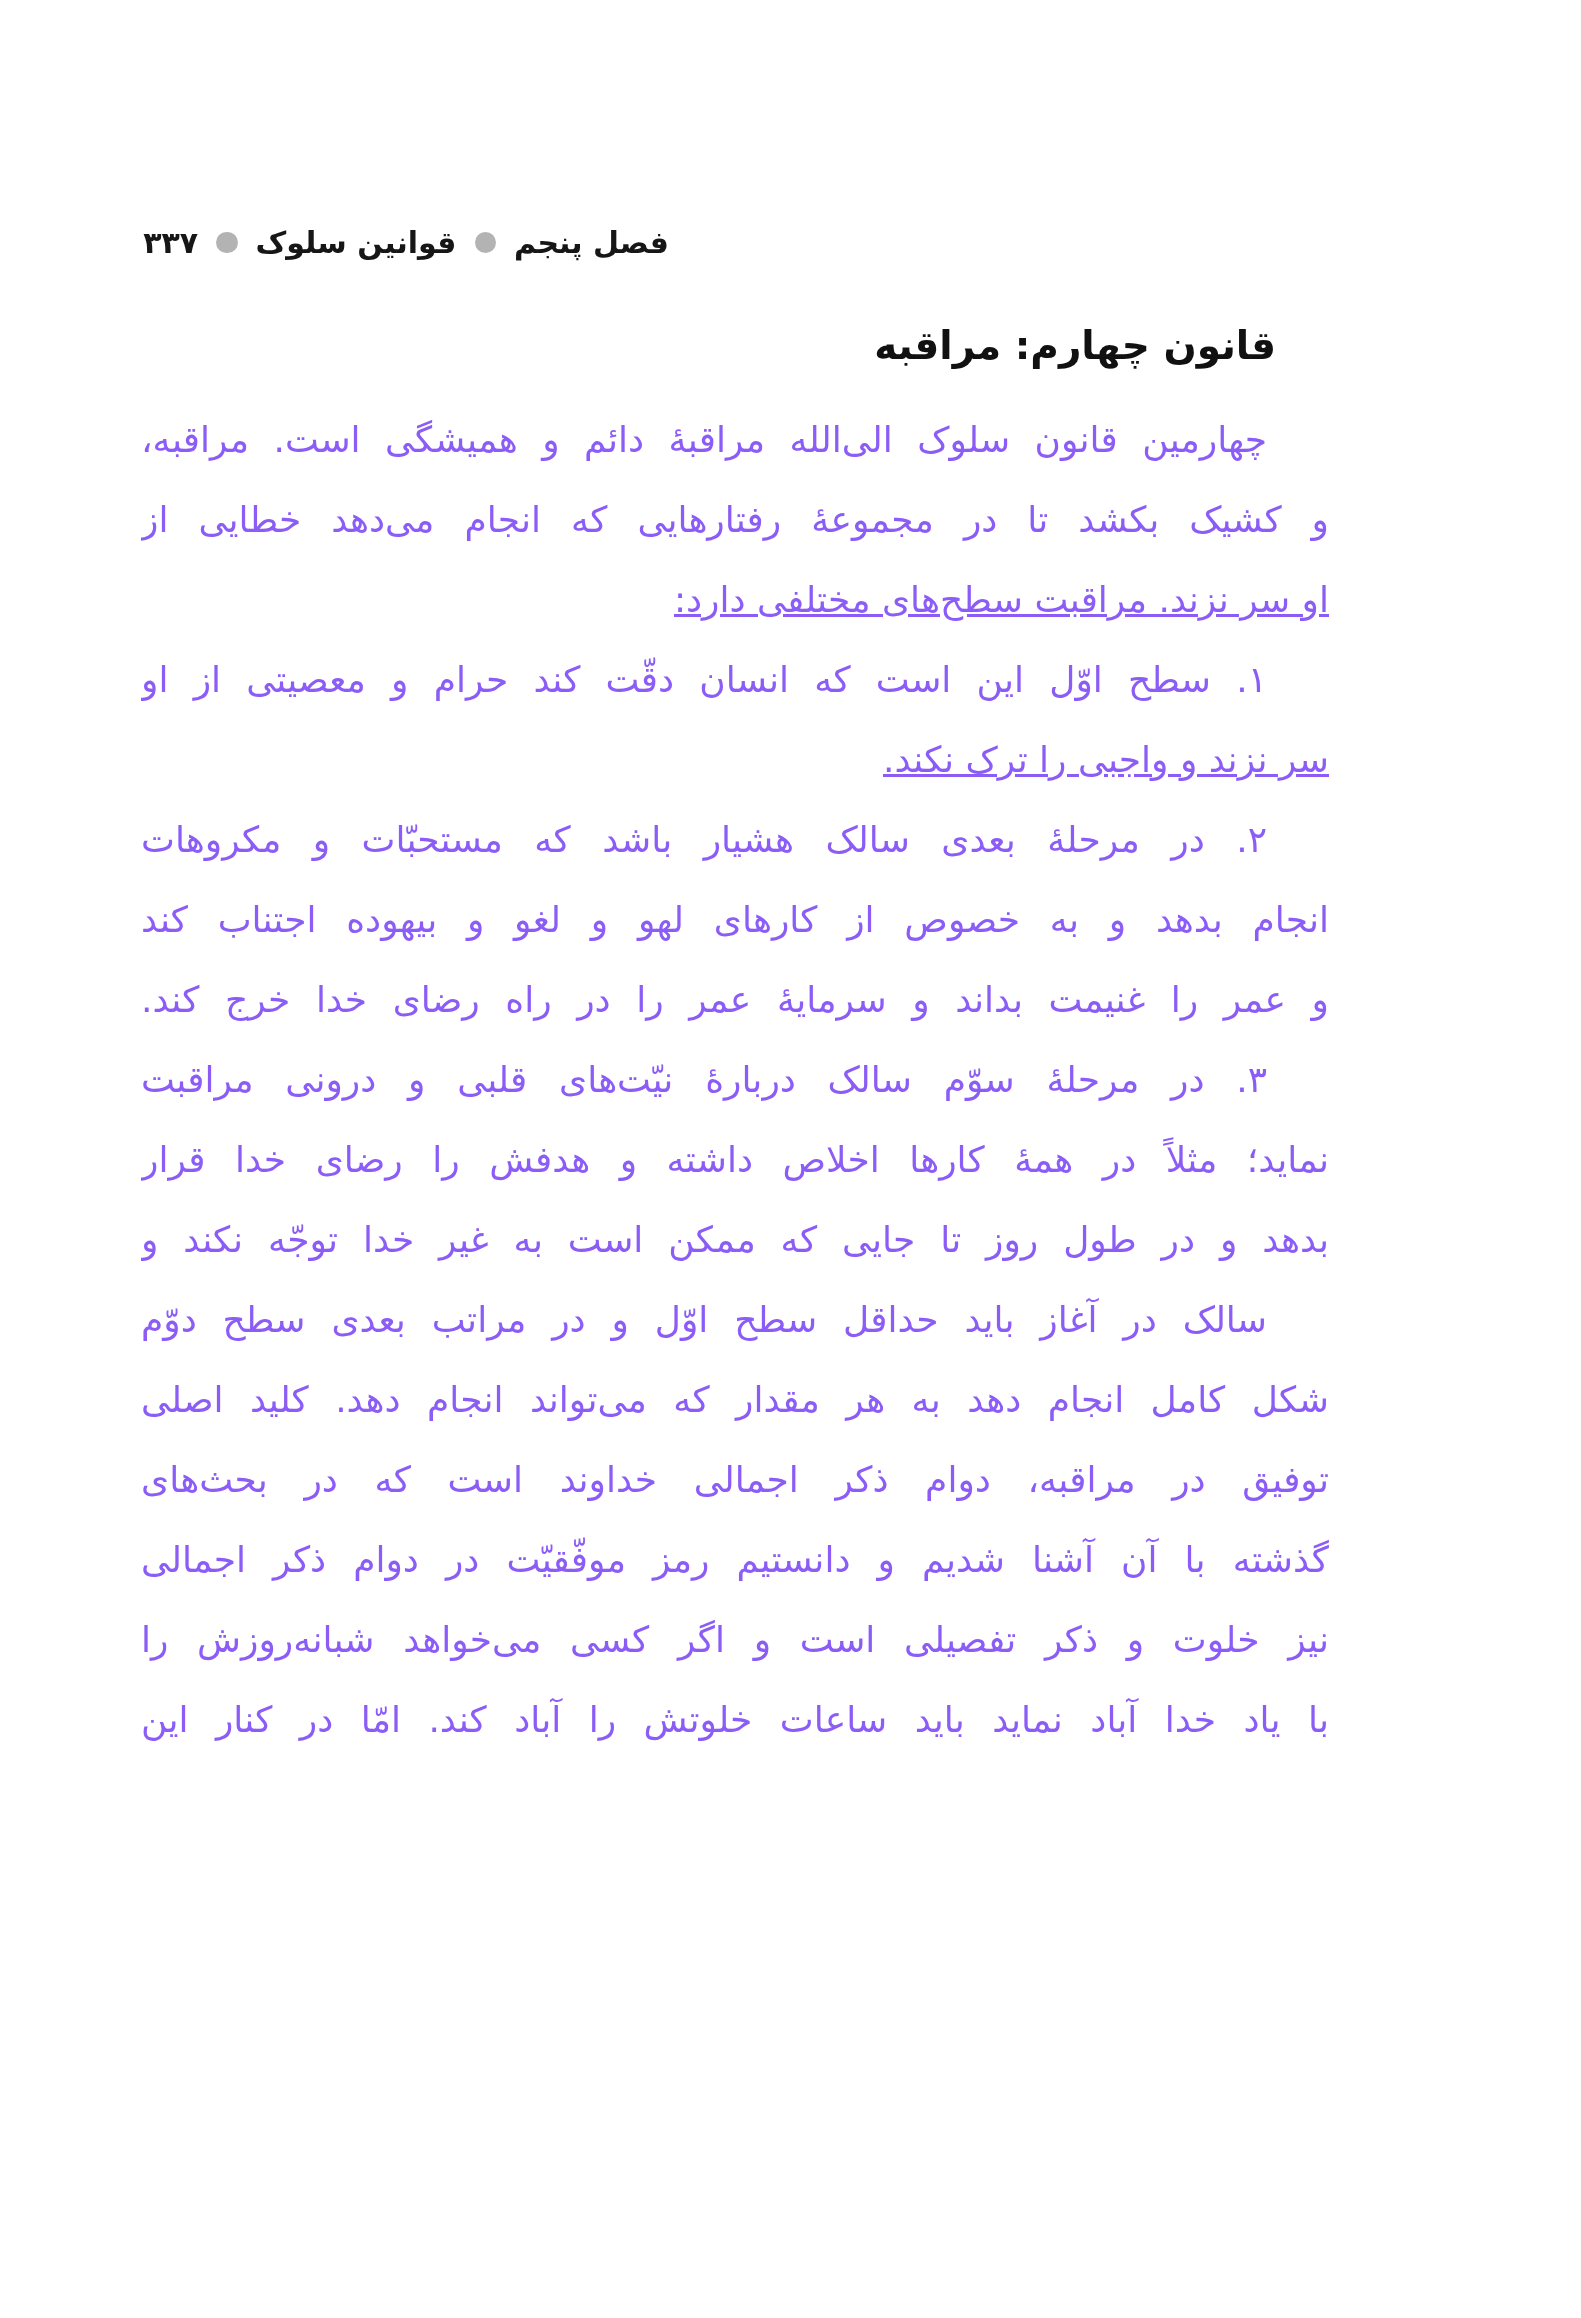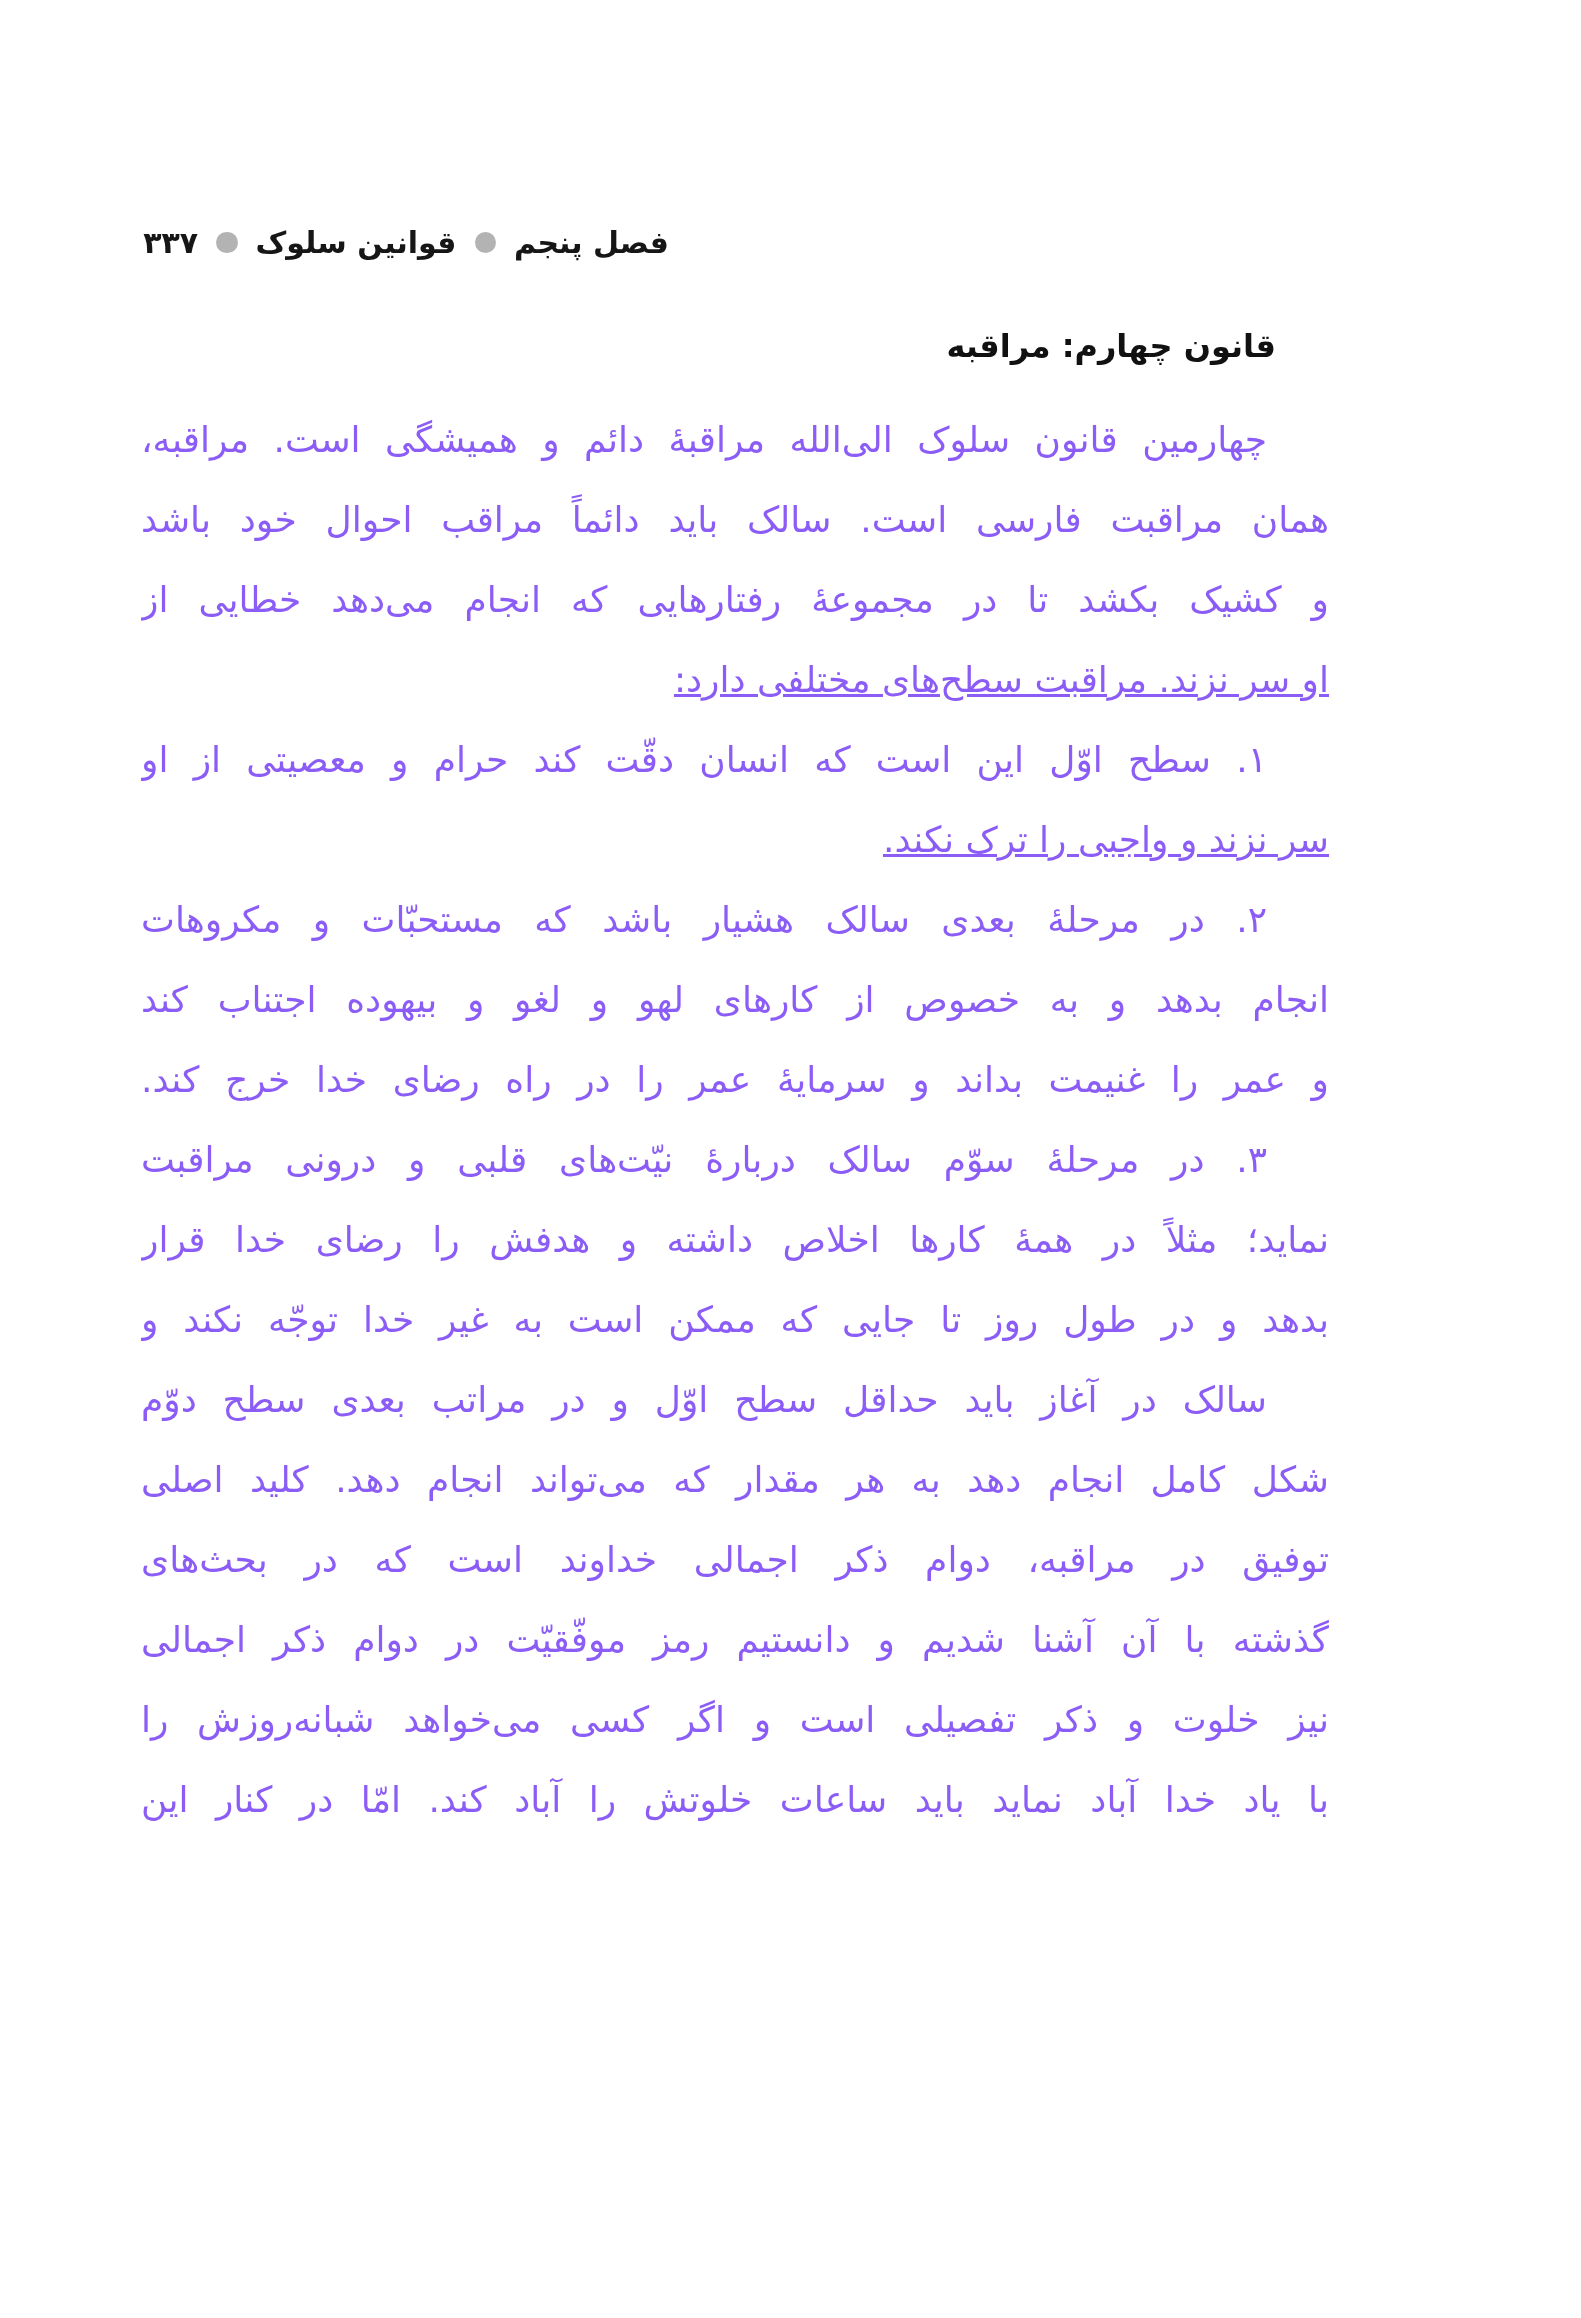--- a/index.html
+++ b/index.html
@@ -39,21 +39,21 @@
     background: #b3b3b3;
     flex: 0 0 auto;
   }
   
   .section-heading {
     position: absolute;
     top: 314px;
     left: 138px;
     right: 305px; 
     text-align: right;
-    font-size: 32px;
+    font-size: 39px;
     font-weight: bold;
     line-height: 64px;
     color: #111111;
   }
   
   .body-text {
     position: absolute;
     top: 400px;
     left: 141px;
     right: 252px;
@@ -87,21 +87,20 @@
     <span>قوانین سلوک</span>
     <span class="dot"></span>
     <span>۳۳۷</span>
   </div>
 
   <div class="section-heading">قانون چهارم: مراقبه</div>
 
   <div class="body-text">
 
   <div class="line indent">چهارمین قانون سلوک الی‌الله مراقبهٔ دائم و همیشگی است. مراقبه،</div>
-      <div class="line">همان مراقبت فارسی است. سالک باید دائماً مراقب احوال خود باشد</div>
       <div class="line">و کشیک بکشد تا در مجموعهٔ رفتارهایی که انجام می‌دهد خطایی از</div>
       <div class="line para-end">او سر نزند. مراقبت سطح‌های مختلفی دارد:</div>
       <div class="line indent">۱. سطح اوّل این است که انسان دقّت کند حرام و معصیتی از او</div>
       <div class="line para-end">سر نزند و واجبی را ترک نکند.</div>
       <div class="line indent">۲. در مرحلهٔ بعدی سالک هشیار باشد که مستحبّات و مکروهات</div>
       <div class="line">انجام بدهد و به خصوص از کارهای لهو و لغو و بیهوده اجتناب کند</div>
       <div class="line">و عمر را غنیمت بداند و سرمایهٔ عمر را در راه رضای خدا خرج کند.</div>
       <div class="line indent">۳. در مرحلهٔ سوّم سالک دربارهٔ نیّت‌های قلبی و درونی مراقبت</div>
       <div class="line">نماید؛ مثلاً در همهٔ کارها اخلاص داشته و هدفش را رضای خدا قرار</div>
       <div class="line">بدهد و در طول روز تا جایی که ممکن است به غیر خدا توجّه نکند و</div>

